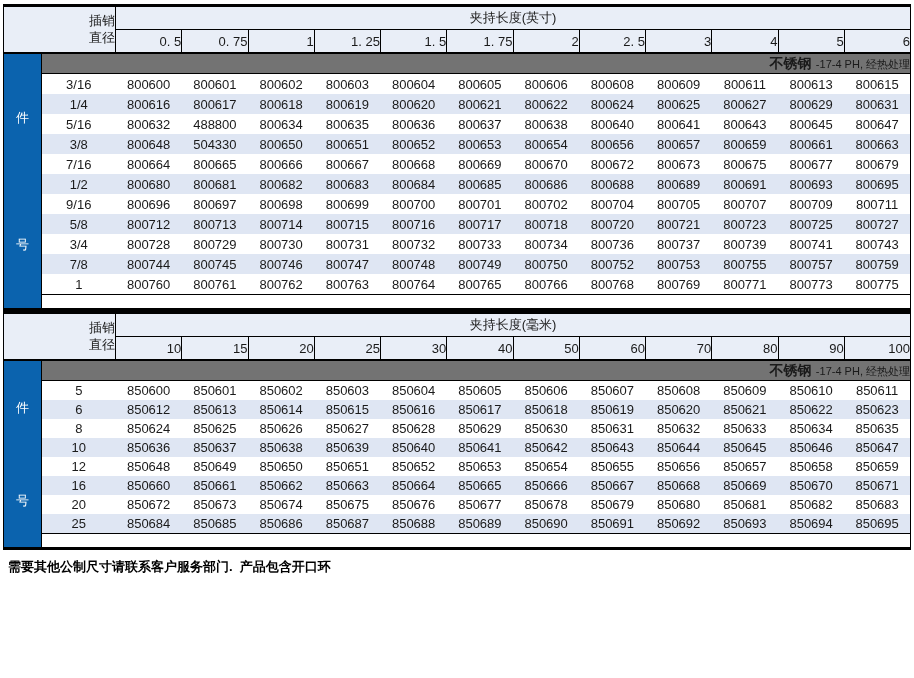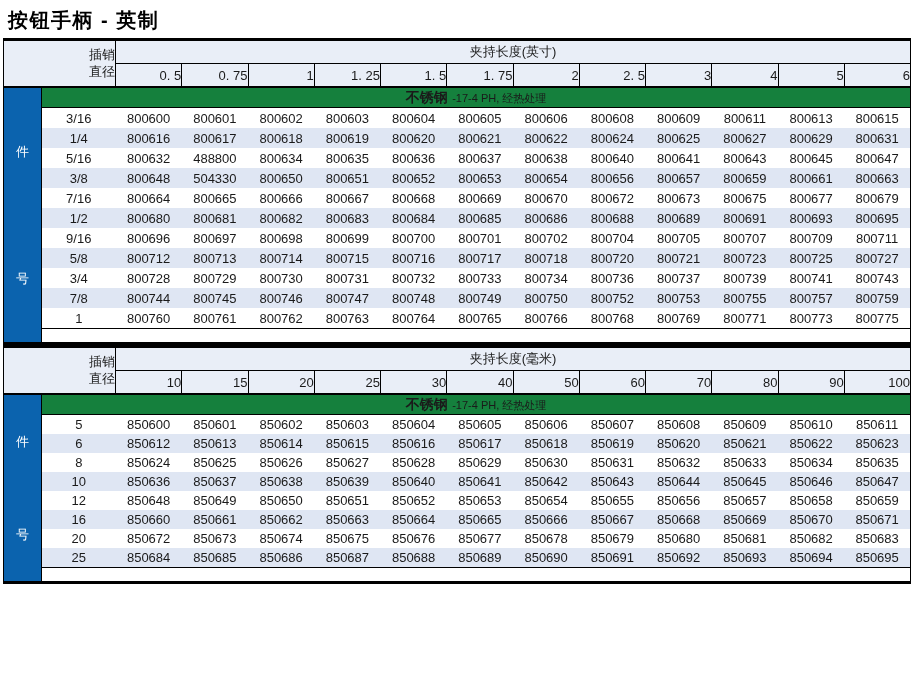--- a/index.html
+++ b/index.html
@@ -53,22 +53,22 @@
   .blue-cell { background:#0b63ae; border-right:1px solid #000; position:relative; }
   .vlabel {
     position:absolute; inset:0;
     display:flex; flex-direction:column;
     justify-content:space-around; align-items:center;
     color:#ffffff; font-size:13px;
   }
 
   .material-cell {
     border-bottom:1px solid #000;
-    text-align:center; padding:1px 0 2px 5px; height:16px;
-    background:#15803d; white-space:nowrap;
+    text-align:right; padding:1px 0 2px 5px; height:16px;
+    background:#737373; white-space:nowrap;
   }
   .mat-name { font-weight:bold; font-size:14px; }
   .mat-spec { font-size:11px; }
 
   .data-row td { height:20px; font-size:13px; text-align:center; background:#ffffff; }
   .metric .data-row td { height:19px; }
   .data-row.striped td { background:#dfe6f3; }
 
   .filler-row td { border-top:1px solid #000; height:13px; background:#ffffff; }
 
@@ -77,21 +77,20 @@
     margin:8px 0 12px 5px;
     white-space:pre-wrap;
   }
 </style>
 </head>
 <body>
 
 <main>
 
   <section class="catalog-section imperial-section">
-    <h1 class="section-title">按钮手柄 - 英制</h1>
     <div class="table-host">
         <table class="parts-table imperial">
           <colgroup>
             <col class="c-blue">
             <col class="c-dia">
             <col class="c-part">
             <col class="c-part">
             <col class="c-part">
             <col class="c-part">
             <col class="c-part">
@@ -480,15 +479,16 @@
               <td class="part-cell">850693</td>
               <td class="part-cell">850694</td>
               <td class="part-cell">850695</td>
             </tr>
             <tr class="filler-row">
               <td colspan="13"></td>
             </tr>
           </tbody>
         </table>
       </div>
+    <p class="section-note">需要其他公制尺寸请联系客户服务部门.  产品包含开口环</p>
   </section>
 
 </main>
 
 </body></html>

